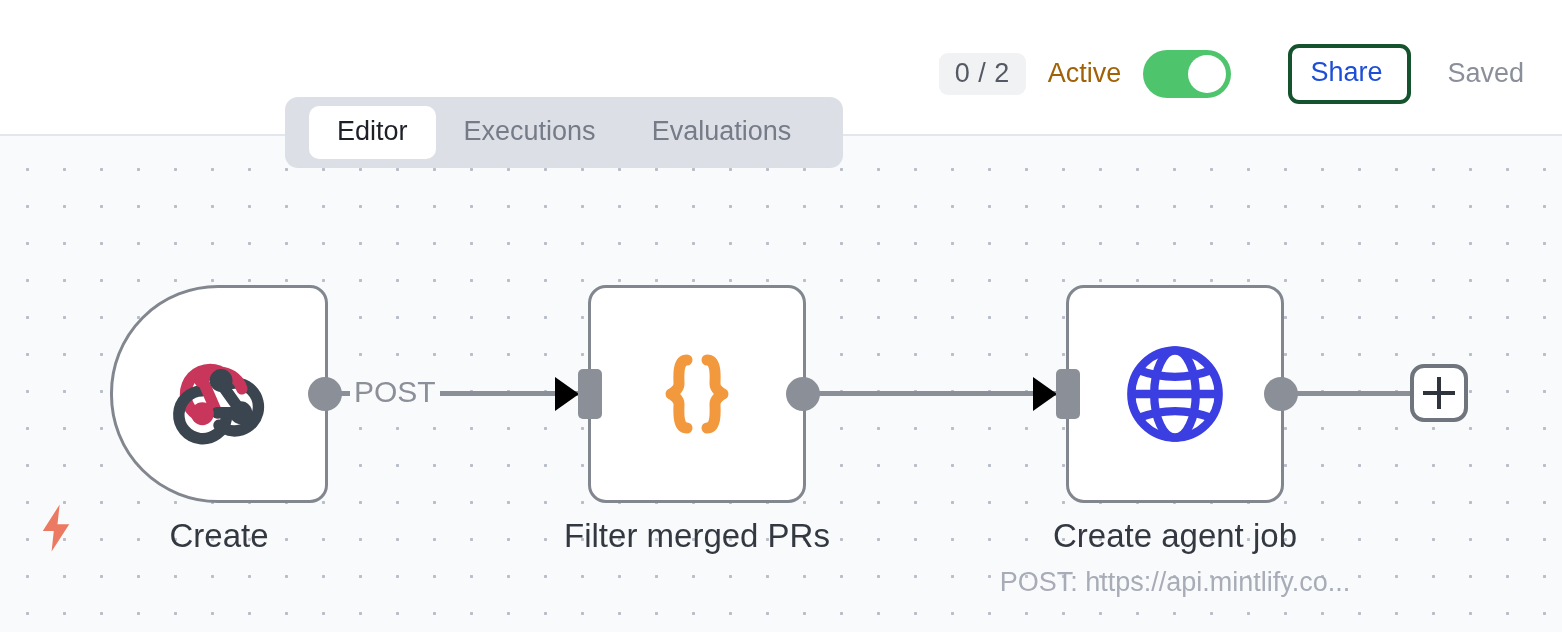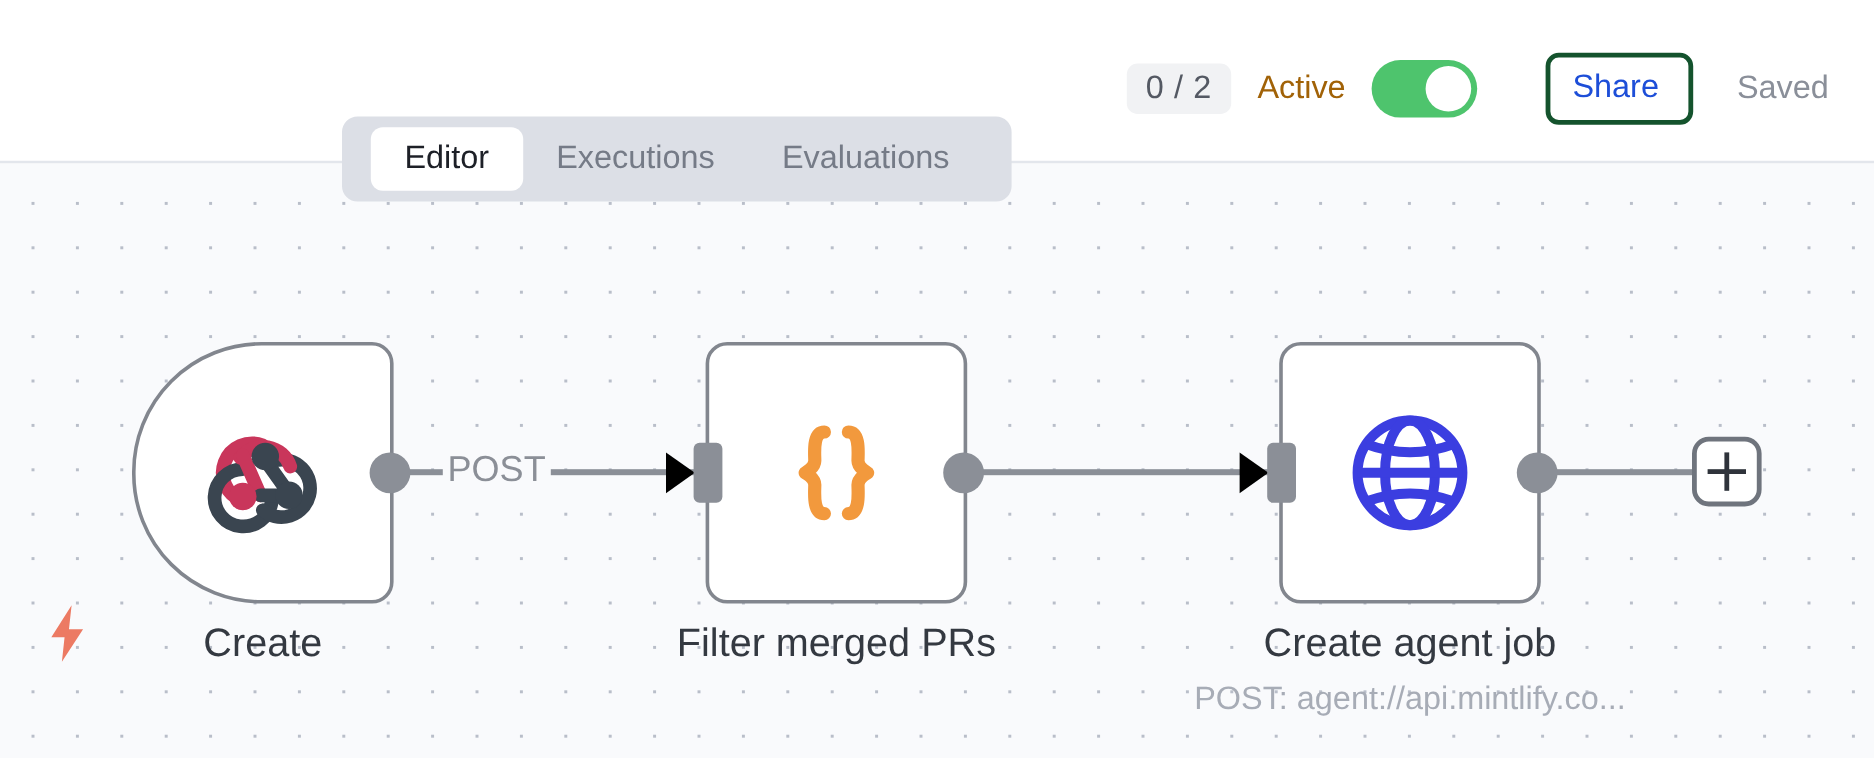--- a/index.html
+++ b/index.html
@@ -183,21 +183,21 @@
 
   <div class="canvas">
 
     <div class="bolt">
       <svg viewBox="0 0 24 34" width="36" height="50">
         <path d="M14.5 1 L3 19 L10.5 19 L9 33 L21 14.5 L13 14.5 Z" fill="#ec7a63"></path>
       </svg>
     </div>
 
     <div class="edge" style="left:336px; top:255px; width:246px;"></div>
-    <div class="edge-label" style="left:369px; top:241px;">POST</div>
+    <div class="edge-label" style="left:350px; top:241px;">POST</div>
 
     <div class="edge" style="left:812px; top:255px; width:248px;"></div>
 
     <div class="edge" style="left:1292px; top:255px; width:120px;"></div>
 
     <div class="node-wrap" style="left:110px; top:149px; width:218px;">
       <div class="node trigger" style="left:0; top:0;">
         <div class="node-icon">
           <svg viewBox="0 0 100 100" width="104" height="104">
             <g fill="none" stroke-width="11" stroke-linecap="round">
@@ -254,19 +254,19 @@
               <ellipse cx="50" cy="50" rx="20" ry="42"></ellipse>
               <line x1="8" y1="50" x2="92" y2="50"></line>
               <path d="M15 27 Q50 40 85 27"></path>
               <path d="M15 73 Q50 60 85 73"></path>
             </g>
           </svg>
         </div>
         <div class="dot-out"></div>
       </div>
       <div class="node-label">Create agent job</div>
-      <div class="node-sub">POST: agent://api.mintlify.co...</div>
+      <div class="node-sub">POST: https://api.mintlify.co...</div>
     </div>
 
     <div class="plus-btn" style="left:1410px; top:228px;"></div>
 
   </div>
 </div>
 
 </body></html>

